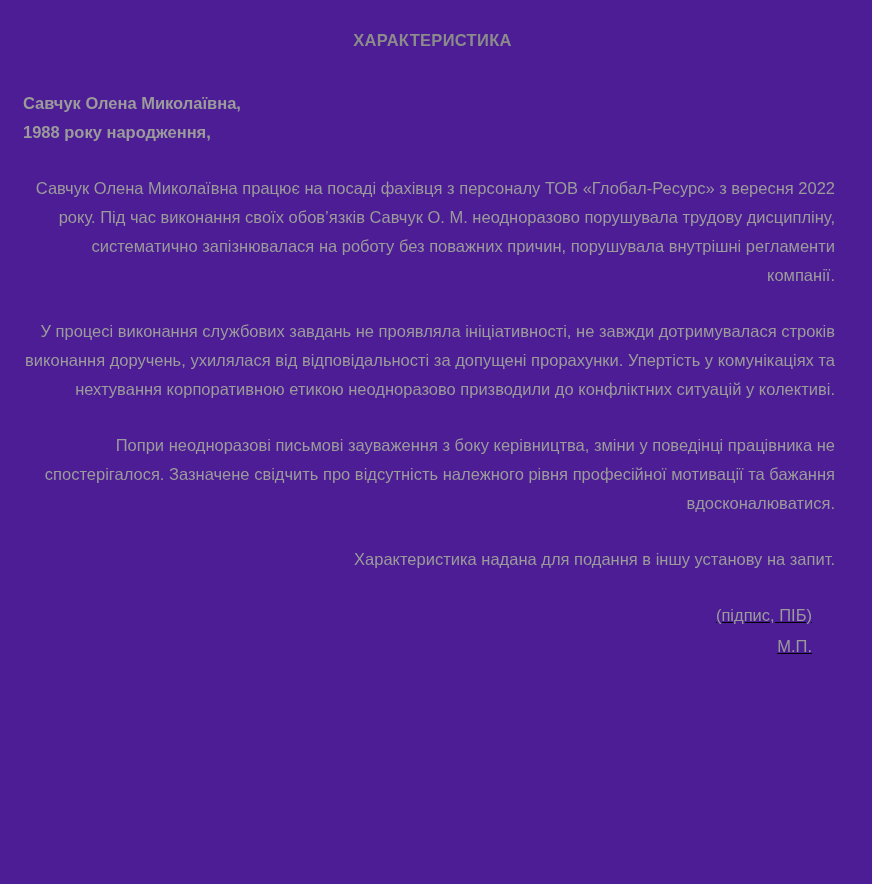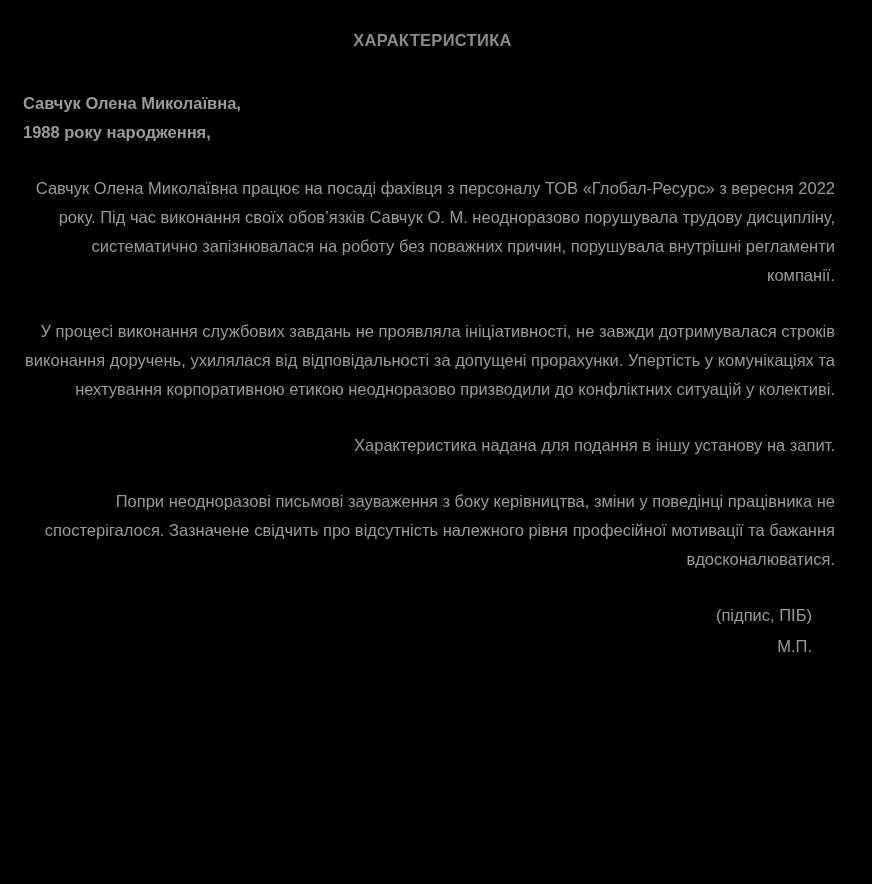--- a/index.html
+++ b/index.html
@@ -14,21 +14,21 @@
     font-family: "Liberation Sans", "DejaVu Sans", sans-serif;
     -webkit-font-smoothing: antialiased;
     overflow: hidden;
   }
 
   .page {
     box-sizing: border-box;
     width: 872px;
     height: 884px;
     padding: 22px 30px 0 23px;
-    background: #000000;
+    background: #4c1d95;
   }
 
   .doc-title {
     text-align: center;
     font-size: 16.5px;
     font-weight: bold;
     color: #8b8b8b;
     letter-spacing: 0.3px;
     margin: 0;
     padding: 4px 0 0 0;
@@ -64,20 +64,21 @@
     font-weight: bold;
     color: #8e8e8e;
     line-height: 29px;
     margin-top: 32px;
   }
 
   .closing-block {
     margin-top: 26px;
     text-align: right;
     padding-right: 30px;
+    text-decoration: underline;
   }
   .closing-block .cline {
     display: block;
     font-size: 16.5px;
     color: #9b9b9b;
     line-height: 31px;
     font-weight: normal;
   }
   .closing-block .cline.bold {
     font-weight: bold;
@@ -95,23 +96,23 @@
 
   <div class="heading-lines">
     <span class="line">Савчук Олена Миколаївна,</span>
     <span class="line">1988 року народження,</span>
   </div>
 
   <p class="para gap-para">Савчук Олена Миколаївна працює на посаді фахівця з персоналу ТОВ «Глобал-Ресурс» з вересня 2022 року. Під час виконання своїх обов’язків Савчук О. М. неодноразово порушувала трудову дисципліну, систематично запізнювалася на роботу без поважних причин, порушувала внутрішні регламенти компанії.</p>
 
   <p class="para">У процесі виконання службових завдань не проявляла ініціативності, не завжди дотримувалася строків виконання доручень, ухилялася від відповідальності за допущені прорахунки. Упертість у комунікаціях та нехтування корпоративною етикою неодноразово призводили до конфліктних ситуацій у колективі.</p>
 
+  <p class="para">Попри неодноразові письмові зауваження з боку керівництва, зміни у поведінці працівника не спостерігалося. Зазначене свідчить про відсутність належного рівня професійної мотивації та бажання вдосконалюватися.</p>
+
   <p class="para">Характеристика надана для подання в іншу установу на запит.</p>
-
-  <p class="para">Попри неодноразові письмові зауваження з боку керівництва, зміни у поведінці працівника не спостерігалося. Зазначене свідчить про відсутність належного рівня професійної мотивації та бажання вдосконалюватися.</p>
 
 
   <div class="closing-block">
     <span class="cline">(підпис, ПІБ)</span>
     <span class="cline">М.П.</span>
   </div>
 
 </div>
 
 </body></html>

